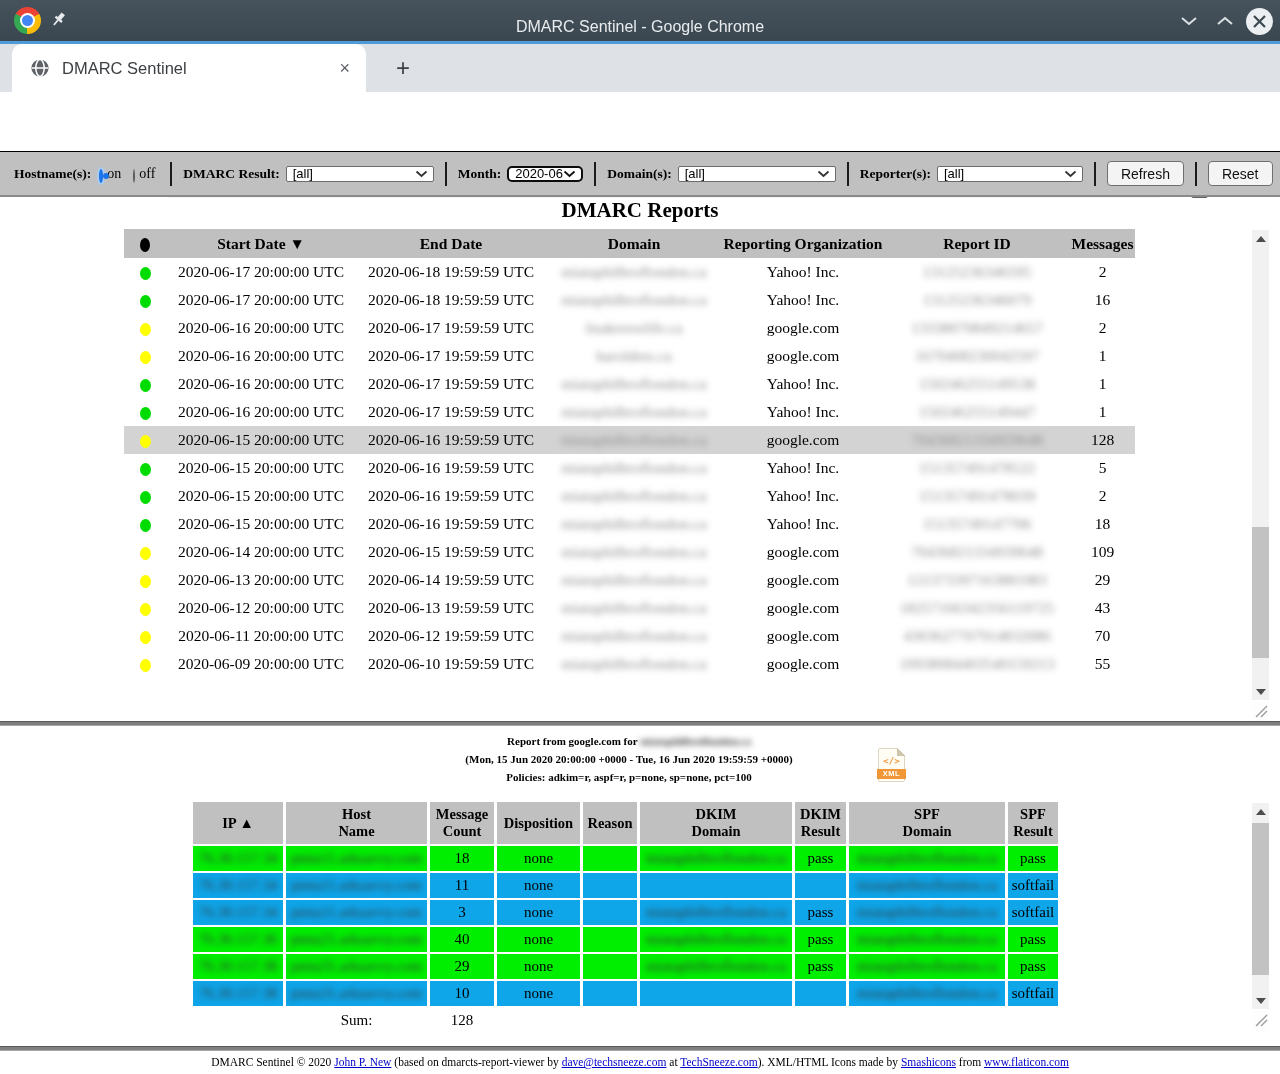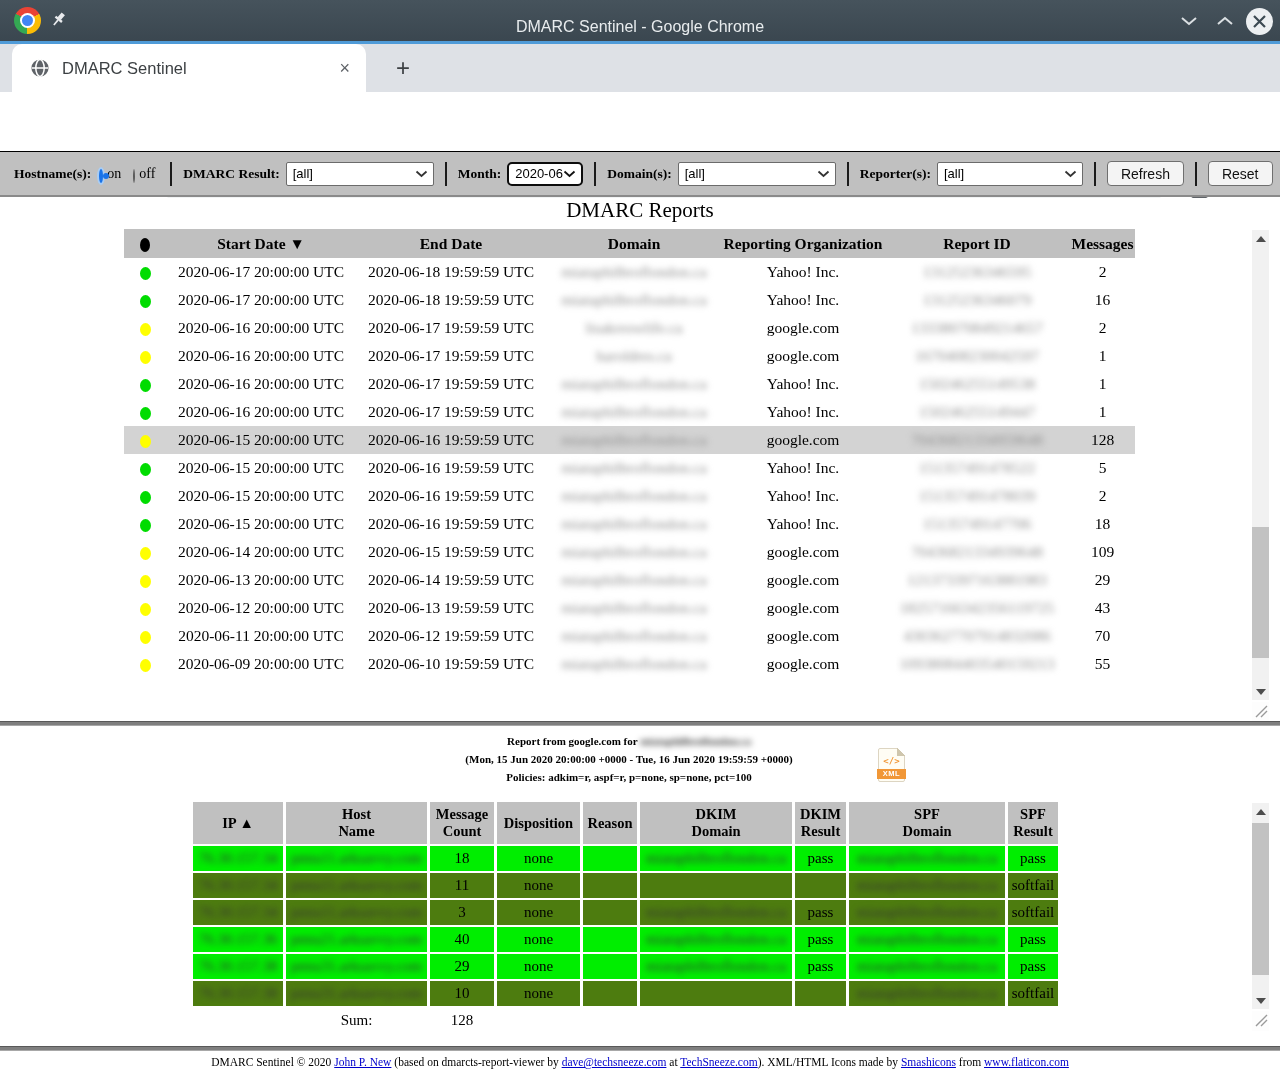--- a/index.html
+++ b/index.html
@@ -48,30 +48,30 @@
     border-top:1px solid #000000; border-bottom:2px solid #8a8a8a;
     display:flex; align-items:center; padding:0 10px 0 14px; }
   .flabel { font-weight:bold; font-size:13.5px; color:#000; white-space:nowrap; }
   .fsep { width:2px; height:24px; background:#1a1a1a; margin:0 11px; flex:none; }
   .radio { width:14px; height:14px; border-radius:50%; background:#fff; border:1px solid #5a5a5a;
     display:inline-block; margin:0 4px 0 8px; position:relative; top:2px; }
   .radio.checked { border:2px solid #1a73e8; box-shadow:0 0 0 2px #a9cdf4; }
   .radio.checked::after { content:""; position:absolute; left:2px; top:2px; width:6px; height:6px;
     border-radius:50%; background:#1a73e8; }
   .rlabel { font-size:14px; margin-right:4px; }
-  .fselect { background:#fff; border:1px solid #6b6b6b; border-radius:2px; height:24px; margin-left:6px;
+  .fselect { background:#fff; border:1px solid #6b6b6b; border-radius:2px; height:16px; margin-left:6px;
     display:flex; align-items:center; justify-content:space-between;
     font:13px "Liberation Sans", sans-serif; padding:0 5px 0 6px; flex:none; }
   .fselect.focused { border:2px solid #0c0c0c; border-radius:5px; }
   .fbtn { font:14px "Liberation Sans", sans-serif; background:#f4f4f4; border:1px solid #6f6f6f;
     border-radius:4px; height:25px; padding:0 13px; color:#111; flex:none; }
   
   .main-frame { position:absolute; top:198px; left:0; width:1280px; height:523px; background:#fff; overflow:hidden; }
   .reports-title { position:absolute; top:0; left:0; width:1280px; text-align:center;
-    font-weight:normal; font-size:21px; }
+    font-weight:bold; font-size:21px; }
   table.reports { position:absolute; left:124px; top:31px; border-collapse:collapse; table-layout:fixed; }
   table.reports th { background:#c0c0c0; font-weight:bold; font-size:15.5px; height:29px; padding:0; text-align:center; }
   table.reports td { font-size:15.5px; height:28px; padding:0; text-align:center; white-space:nowrap; }
   table.reports tr.selected td { background:#d3d3d3; }
   .dot { display:inline-block; width:11px; height:13px; border-radius:50%; vertical-align:middle; }
   .dot.green { background:#00dc00; } .dot.yellow { background:#ffff00; } .dot.black { background:#000; width:10px; height:14px; }
   .blur-lt { filter:blur(3px); color:#8c8c8c; } 
   .blur-dk { filter:blur(3px); color:#333; }    
   
   .divider { position:absolute; left:0; width:1280px; height:5px; background:#7f7f7f;
@@ -87,21 +87,21 @@
     background:linear-gradient(225deg,#ffffff 0 49%,#cfc6ad 49% 100%); }
   .xml-icon .code { position:absolute; top:7px; left:0; width:100%; text-align:center;
     font:bold 9px "DejaVu Sans Mono", monospace; color:#f19737; }
   .xml-icon .band { position:absolute; bottom:2px; left:-2px; width:29px; height:10px; background:#f19737;
     color:#fff; font:bold 7.5px/10px "Liberation Sans", sans-serif; text-align:center; letter-spacing:.5px; }
   table.detail { position:absolute; left:190px; top:74px; border-collapse:separate; border-spacing:3px 2px; table-layout:fixed; }
   table.detail th { background:#c0c0c0; font-weight:bold; font-size:14.5px; line-height:17px;
     height:42px; padding:0 2px; text-align:center; white-space:pre-line; }
   table.detail td { font-size:15px; height:25px; padding:0 3px; text-align:center; white-space:nowrap; overflow:hidden; }
   table.detail tr.green td { background:#00ee00; }
-  table.detail tr.yellow td { background:#4d7c0f; }
+  table.detail tr.yellow td { background:#0ea5e9; }
   table.detail tr.sumrow td { background:transparent; font-size:15px; }
   
   .sb { position:absolute; width:17px; background:#f1f1f1; }
   .sb-arrow { position:absolute; left:0; width:17px; height:17px; display:flex; align-items:center; justify-content:center; }
   .tri-up { width:0; height:0; border-left:5px solid transparent; border-right:5px solid transparent; border-bottom:6px solid #4d4d4d; }
   .tri-down { width:0; height:0; border-left:5px solid transparent; border-right:5px solid transparent; border-top:6px solid #4d4d4d; }
   .sb-thumb { position:absolute; left:0; width:17px; background:#c2c2c2; }
   .grip { position:absolute; width:17px; height:20px; background:#fdfdfd; }
   
   .footer { position:absolute; top:1051px; left:0; width:1280px; height:23px; background:#fff;

